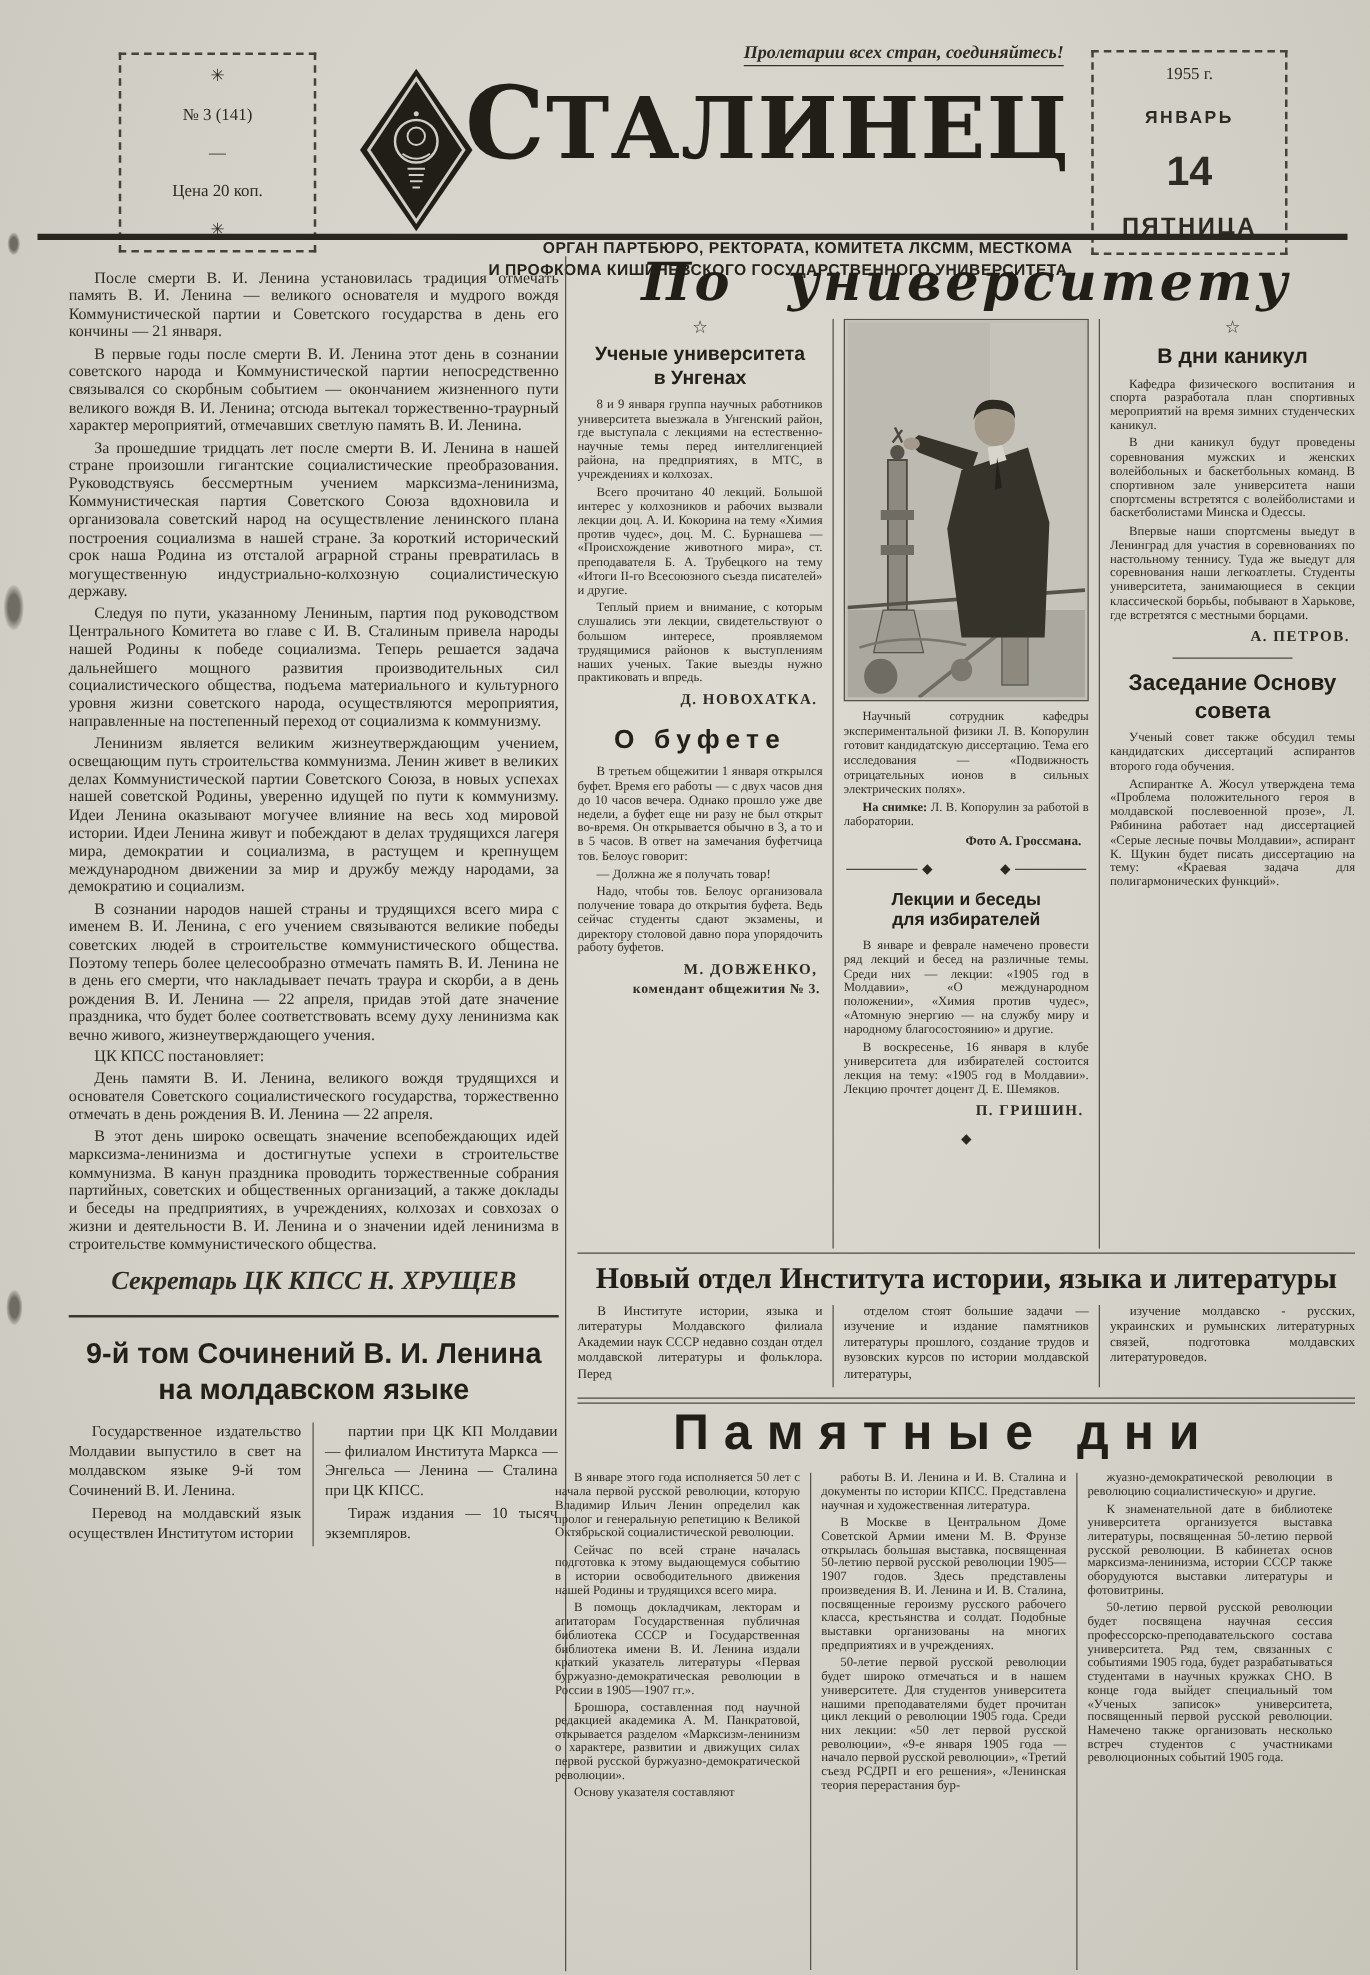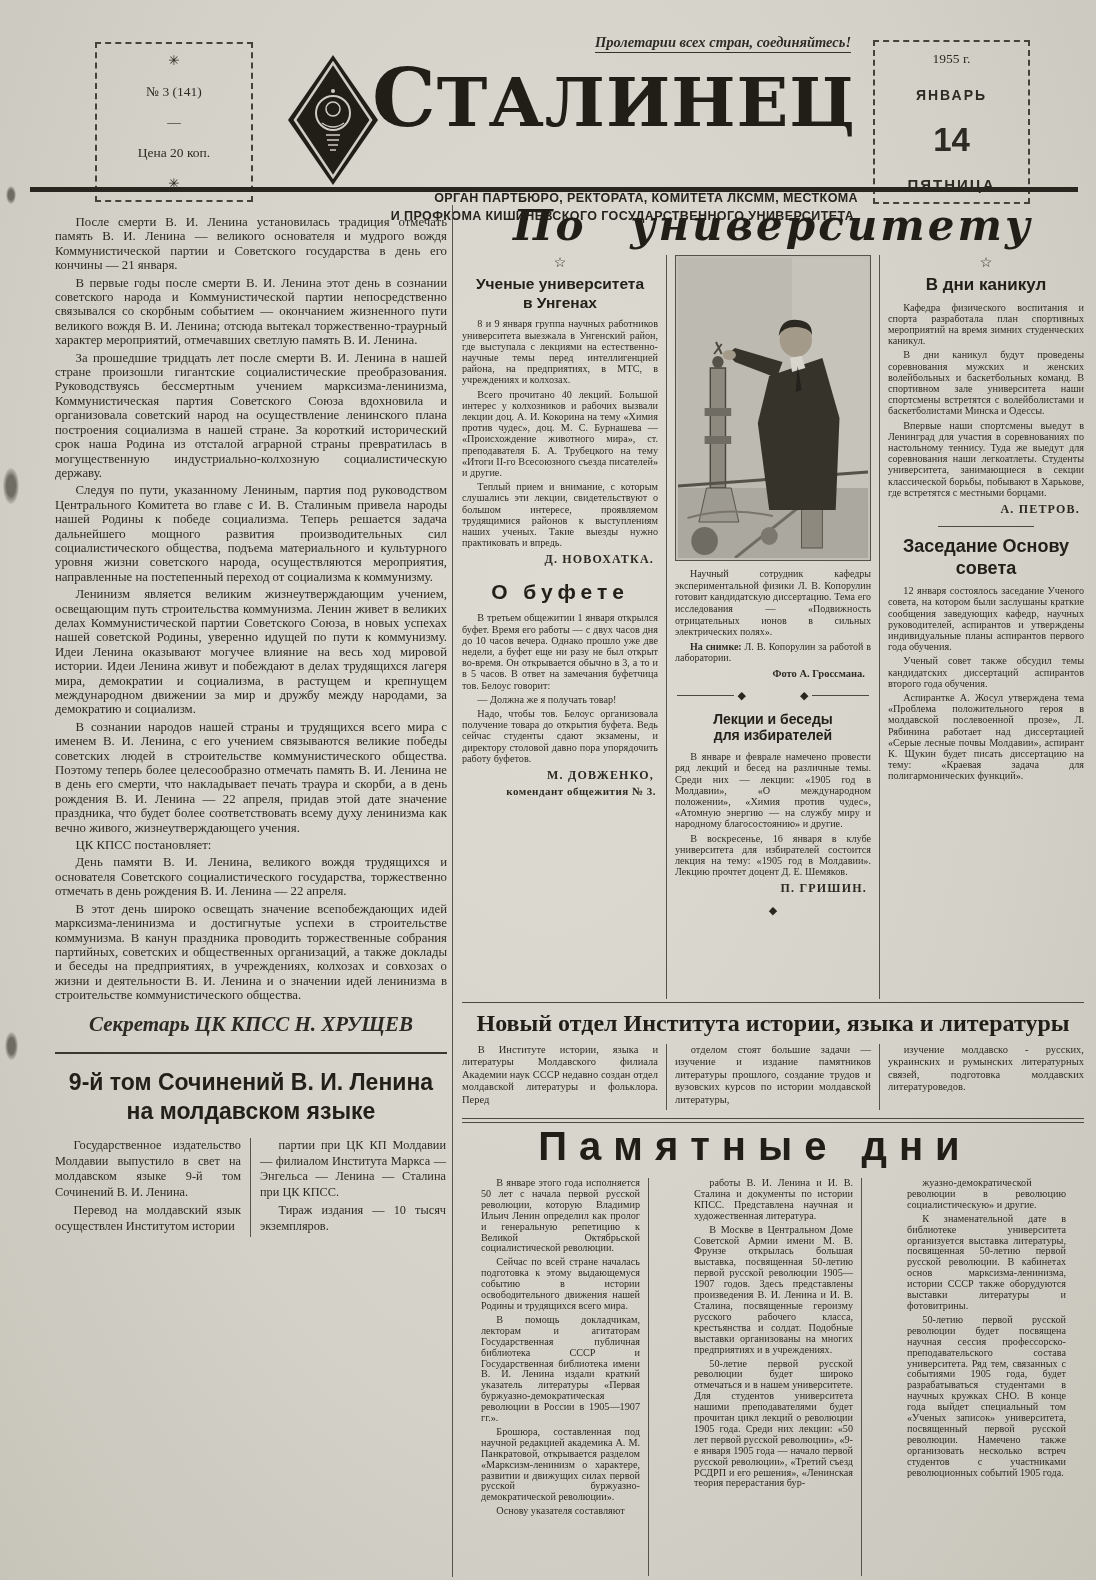--- a/index.html
+++ b/index.html
@@ -12,21 +12,21 @@
   
   .issue-box{left:95px;top:42px;width:146px;height:140px;border:2px dashed #45423a;
     display:flex;flex-direction:column;justify-content:space-between;align-items:center;
     padding:8px 4px;font-size:13.5px;text-align:center;}
   .date-box{left:873px;top:40px;width:145px;height:142px;border:2px dashed #45423a;
     display:flex;flex-direction:column;justify-content:space-between;align-items:center;
     padding:9px 4px;text-align:center;}
   .date-box .year{font-size:13.5px;}
   .date-box .month{font-weight:bold;font-size:14px;letter-spacing:2px;font-family:"Liberation Sans",sans-serif;}
   .date-box .day{font-weight:bold;font-size:33px;font-family:"Liberation Sans",sans-serif;line-height:1;}
-  .date-box .weekday{font-weight:bold;font-size:15px;letter-spacing:2px;font-family:"Liberation Sans",sans-serif;}
+  .date-box .weekday{font-weight:bold;font-size:19px;letter-spacing:2px;font-family:"Liberation Sans",sans-serif;}
   .slogan{left:592px;top:34px;width:262px;text-align:center;font-style:italic;font-weight:bold;
     font-size:14.5px;}
   .slogan span{display:inline-block;border-bottom:1.5px solid #35322b;padding-bottom:1px;}
   .np-title{left:372px;top:56px;width:470px;text-align:center;font-family:"DejaVu Serif",serif;
     font-weight:bold;font-size:68px;line-height:1.05;letter-spacing:1px;color:#211e18;}
   .np-title::first-letter{font-size:1.18em;}
   .organ{left:388px;top:146px;width:470px;text-align:right;font-family:"Liberation Sans",sans-serif;
     font-weight:bold;font-size:12.5px;line-height:1.4;letter-spacing:.4px;color:#26231d;margin-top:44px;}
   .rule-main{left:30px;top:187px;width:1048px;height:5px;background:#292620;}
   .emblem{left:286px;top:53px;width:94px;height:134px;}
@@ -79,21 +79,21 @@
   .newdept-head{text-align:center;font-family:"Liberation Serif",serif;font-weight:bold;
     font-size:24px;color:#211e18;}
   .newdept-cols{display:flex;margin-top:7px;height:66px;overflow:hidden;}
   .newdept-cols .mcol p{font-size:10.5px;line-height:12.4px;}
   .dbl-hr{margin-top:8px;height:3px;border-top:1px solid #4c4942;border-bottom:1px solid #4c4942;}
   
   .memdays{left:444px;top:1124px;width:622px;}
   .memdays-head{text-align:center;font-family:"Liberation Sans",sans-serif;font-weight:bold;
     font-size:40px;letter-spacing:.30em;color:#211e18;line-height:1.1;}
   .memdays-cols{display:flex;margin-top:10px;height:398px;overflow:hidden;}
-  .memdays-cols .mcol p{font-size:10.2px;line-height:10.9px;margin-left:37px;}
+  .memdays-cols .mcol p{font-size:10.2px;line-height:10.9px;}
   .mcol{width:196px;}
   
   .blob{border-radius:50%;background:radial-gradient(#3b382f 0%, #3b382f 40%, rgba(59,56,47,0) 75%);opacity:.65;}
 </style>
 </head>
 <body>
 
 <div class="page">
 
   <div class="abs issue-box">
@@ -255,21 +255,20 @@
         <div class="subhead" style="font-size:17px;">В дни каникул</div>
         <p>Кафедра физического воспитания и спорта разработала план спортивных мероприятий на время зимних студенческих каникул.</p>
         <p>В дни каникул будут проведены соревнования мужских и женских волейбольных и баскетбольных команд. В спортивном зале университета наши спортсмены встретятся с волейболистами и баскетболистами Минска и Одессы.</p>
         <p>Впервые наши спортсмены выедут в Ленинград для участия в соревнованиях по настольному теннису. Туда же выедут для соревнования наши легкоатлеты. Студенты университета, занимающиеся в секции классической борьбы, побывают в Харькове, где встретятся с местными борцами.</p>
         <div class="sig">А. ПЕТРОВ.</div>
         <hr class="short-hr">
         <div class="subhead" style="font-size:18px;">
           <div>Заседание Основу</div>
           <div>совета</div>
         </div>
-        <p>12 января состоялось заседание Ученого совета, на котором были заслушаны краткие сообщения заведующих кафедр, научных руководителей, аспирантов и утверждены индивидуальные планы аспирантов первого года обучения.</p>
         <p>Ученый совет также обсудил темы кандидатских диссертаций аспирантов второго года обучения.</p>
         <p>Аспирантке А. Жосул утверждена тема «Проблема положительного героя в молдавской послевоенной прозе», Л. Рябинина работает над диссертацией «Серые лесные почвы Молдавии», аспирант К. Щукин будет писать диссертацию на тему: «Краевая задача для полигармонических функций».</p>
       </div>
     </div>
   </div>
 
   <div class="abs newdept">
     <div class="newdept-head">Новый отдел Института истории, языка и литературы</div>
     <div class="newdept-cols">
       <div class="mcol">

